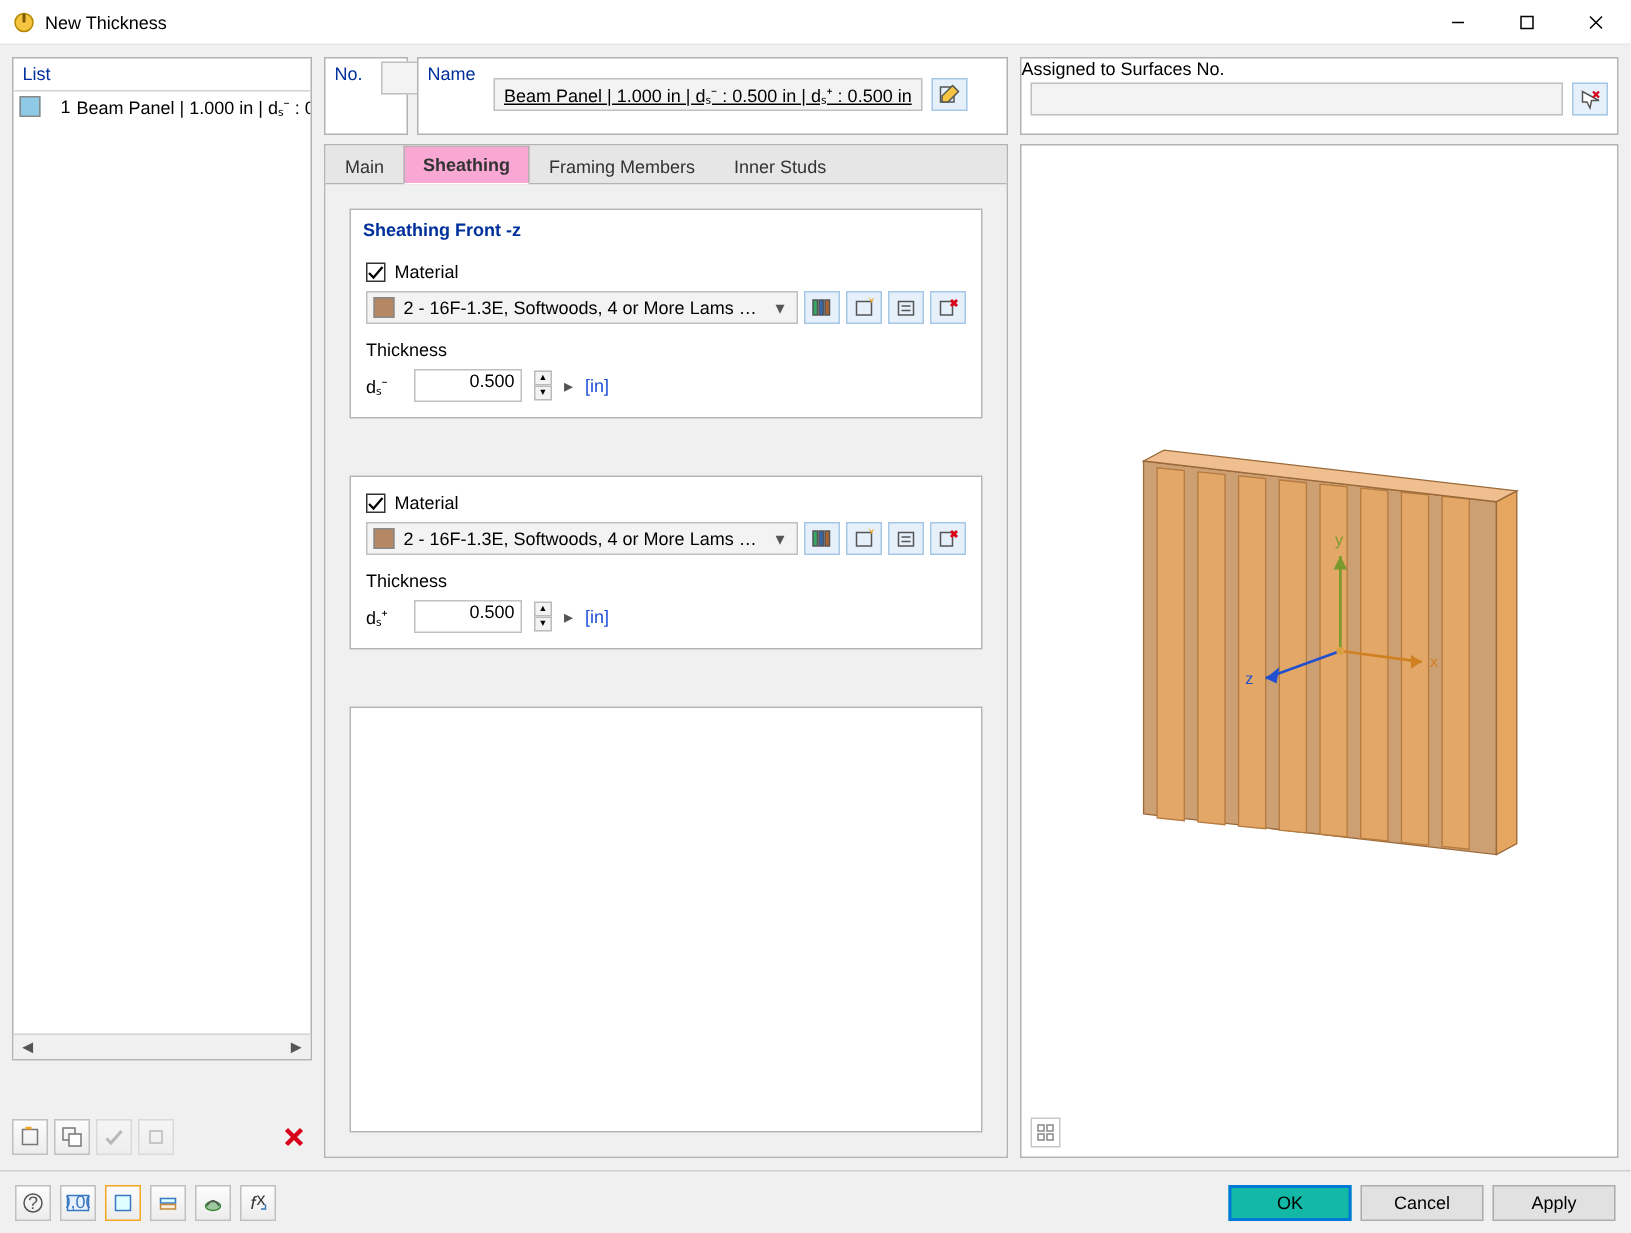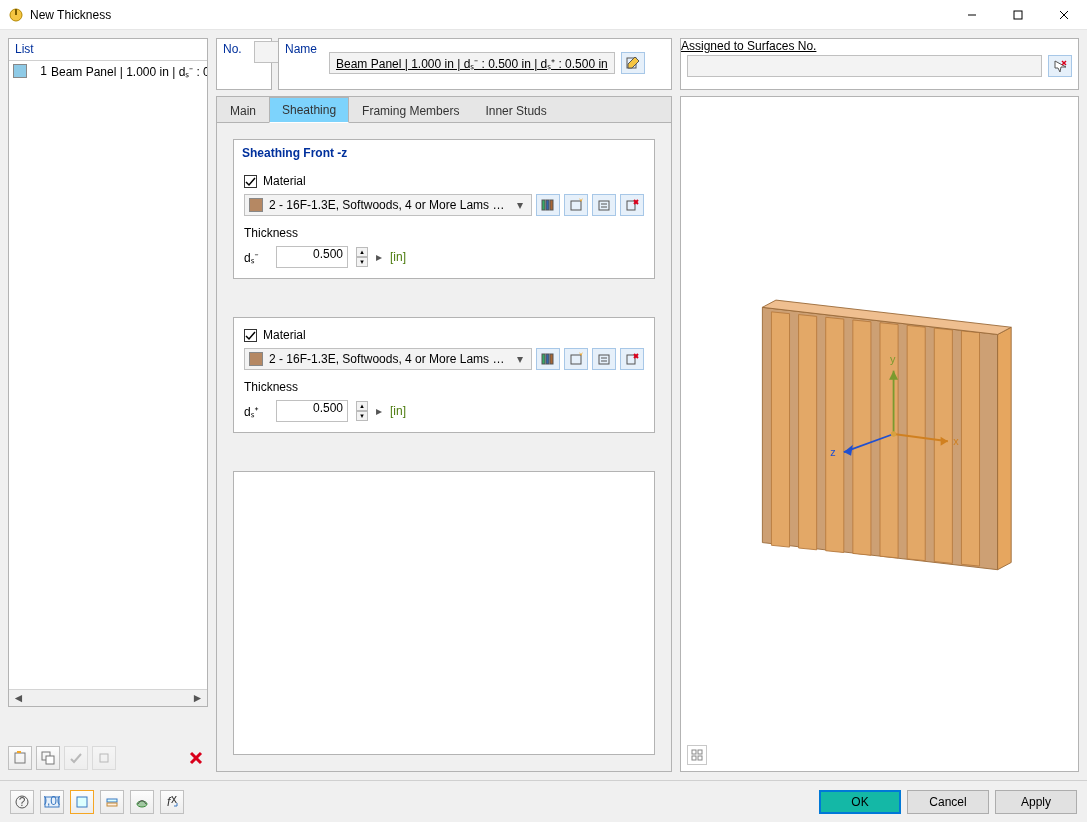--- a/index.html
+++ b/index.html
@@ -40,44 +40,44 @@
 .top-row .group { padding-bottom:4px; }
 .no-input { width:44px; height:22px; margin:2px 6px 0; border:1px solid #c0c0c0; background:#f3f3f3; text-align:right; padding:0 6px;}
 .name-row { display:flex; align-items:center; gap:6px; padding:0 6px; margin-top:2px;}
 .name-input { flex:1; height:22px; border:1px solid #c0c0c0; background:#f3f3f3; padding:0 6px; display:flex; align-items:center; overflow:hidden;text-decoration:underline;}
 .small-btn { width:24px; height:22px; border:1px solid #a7c7e7; background:#e6f0fa; display:flex; align-items:center; justify-content:center;}
 
 
 .tabs-box { border:1px solid #b3b3b3; background:#fff; flex:1; display:flex; flex-direction:column; overflow:hidden;}
 .tab-strip { height:26px; background:#e6e6e6; border-bottom:1px solid #b3b3b3; display:flex; align-items:flex-end;}
 .tab { padding:5px 12px; color:#333; border:1px solid transparent; border-bottom:none; margin-bottom:-1px;}
-.tab.active { background:#7dd3fc; border:1px solid #b3b3b3; border-bottom:1px solid #fff; font-weight:normal;}
+.tab.active { background:#f9a8d4; border:1px solid #b3b3b3; border-bottom:1px solid #fff; font-weight:bold;}
 .tab-body { flex:1; display:flex; flex-direction:column; gap:6px; padding:0; background:#f0f0f0;}
 
 
 .inner-group { border:1px solid #b3b3b3; background:#fff; margin:16px; }
 .inner-group .ighead { color:#00309c; padding:6px 8px 4px; font-weight:bold; }
 .inner-group .igbody { padding:4px 10px 10px; }
 .chk-row { display:flex; align-items:center; gap:6px; margin:6px 0 6px 0;}
 .chk { width:13px; height:13px; border:1px solid #333; display:flex; align-items:center; justify-content:center;}
 .chk svg { width:11px; height:11px; }
 .mat-row { display:flex; align-items:center; gap:4px; margin-bottom:10px;}
 .mat-select { width:288px; height:22px; border:1px solid #c0c0c0; background:#f3f3f3; display:flex; align-items:center; padding:0 4px; gap:6px; overflow:hidden;}
 .mat-select .ms-sw { width:14px; height:14px; background:#b58863; border:1px solid #888; flex:0 0 auto;}
 .mat-select .ms-txt { flex:1; white-space:nowrap; overflow:hidden; text-overflow:ellipsis;}
 .mat-select .ms-dd { width:14px; text-align:center; color:#555;}
 .lbl { color:#000; }
 .thk-row { display:flex; align-items:center; gap:8px;}
 .spin { width:72px; height:22px; border:1px solid #c0c0c0; background:#fff; text-align:right; padding:0 4px; display:flex; align-items:flex-start; justify-content:flex-end;}
 .spin-btns { display:flex; flex-direction:column; }
 .spin-btns div { width:12px; height:10px; border:1px solid #bbb; background:#f3f3f3; font-size:7px; line-height:8px; text-align:center;}
-.unit { color:#4d7c0f; }
-
-
-.right-col { width:420px; display:flex; flex-direction:column; gap:6px;text-decoration:underline; }
+.unit { color:#1d4ed8; }
+
+
+.right-col { width:420px; display:flex; flex-direction:column; gap:6px; }
 .assign-group { height:52px; border:1px solid #b3b3b3; background:#fff; display:flex; flex-direction:column; padding-bottom:4px;}
 .assign-row { display:flex; align-items:center; gap:6px; padding:0 6px; margin-top:2px;}
 .assign-input { flex:1; height:22px; border:1px solid #c0c0c0; background:#f3f3f3;}
 .preview-box { flex:1; border:1px solid #b3b3b3; background:#fff; position:relative; display:flex; align-items:center; justify-content:center;}
 .preview-box svg { max-width:100%; max-height:100%; }
 .preview-corner { position:absolute; left:6px; bottom:6px; width:20px; height:20px; border:1px solid #c8c8c8; display:flex; align-items:center; justify-content:center; color:#888;}
 
 
 .bottom-bar { position:absolute; left:0; right:0; bottom:0; height:42px; background:#f0f0f0; border-top:1px solid #d0d0d0; display:flex; align-items:center; padding:0 10px; gap:6px;}
 .bottom-bar .spacer { flex:1; }

